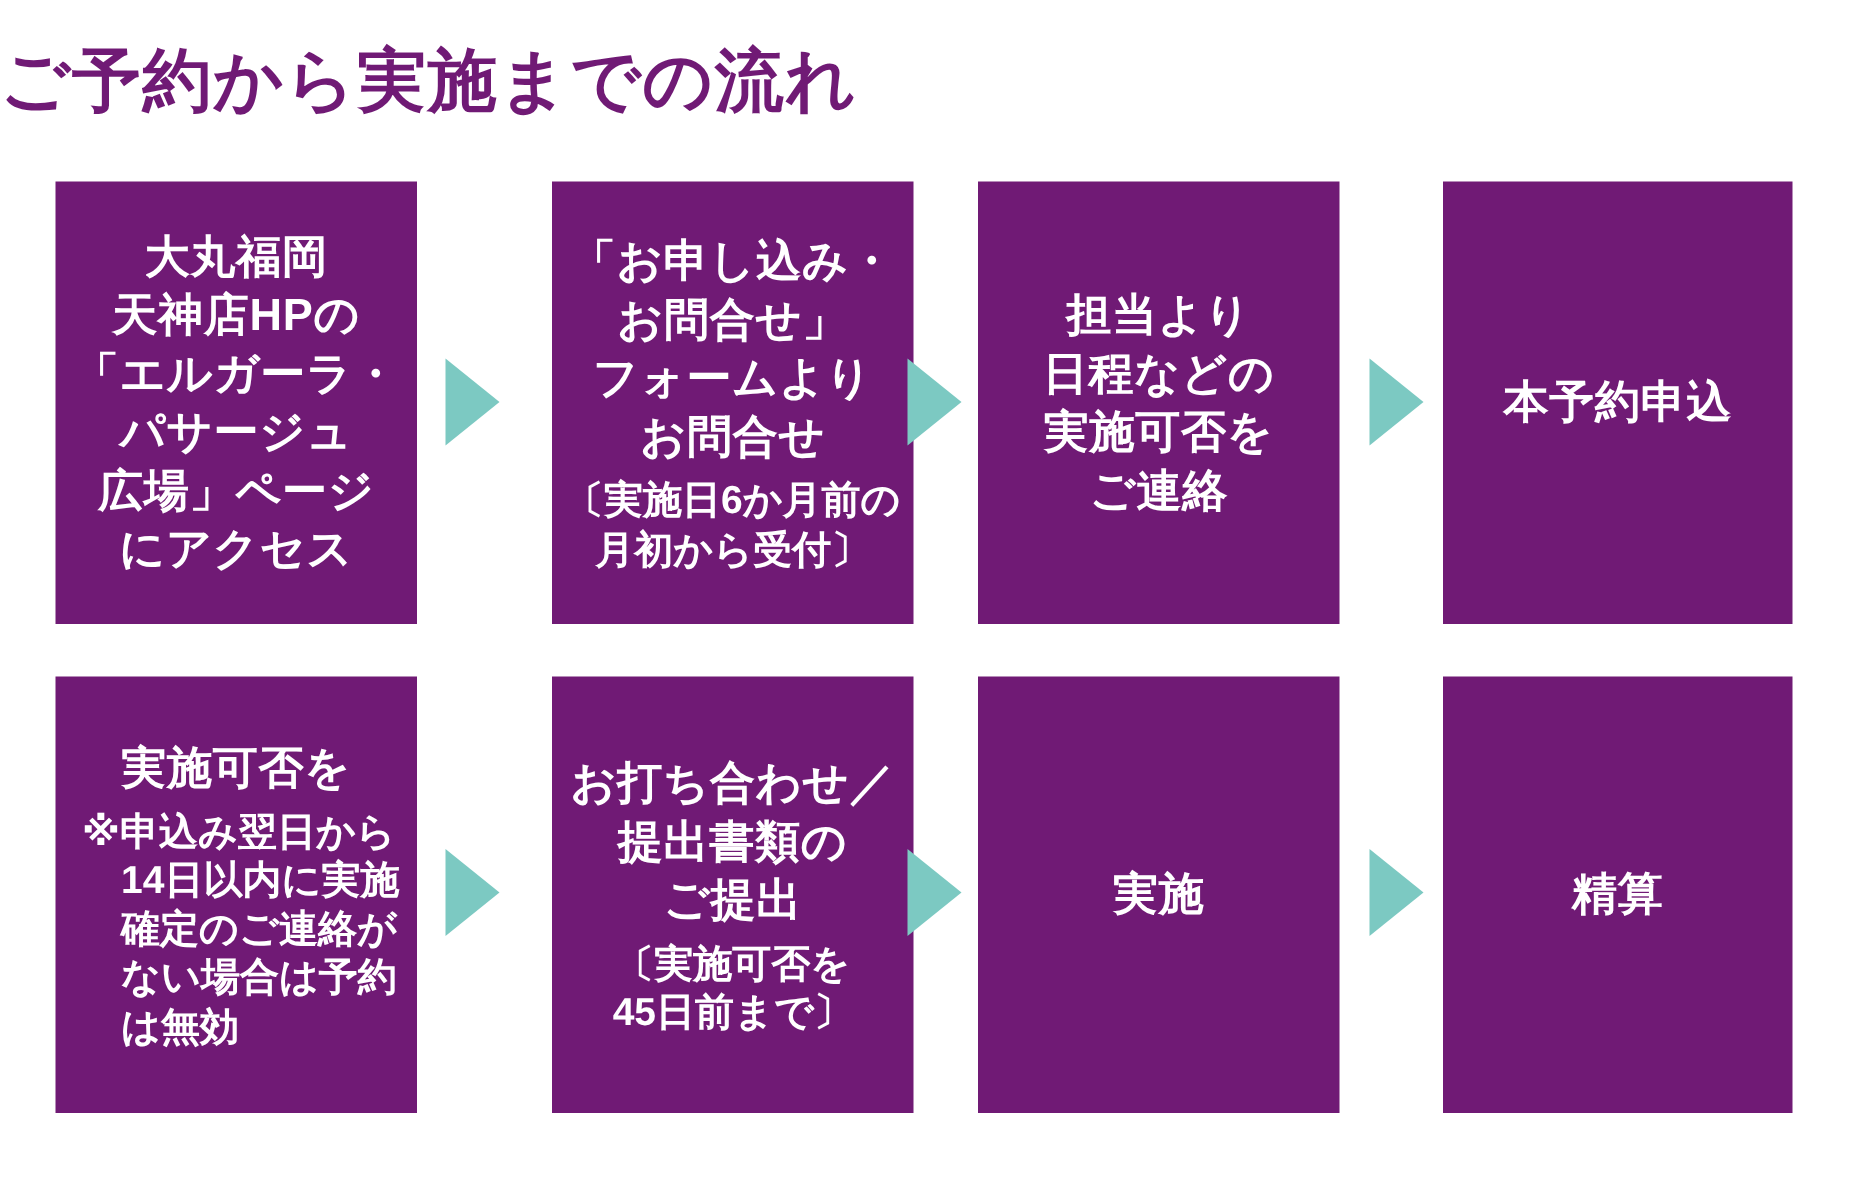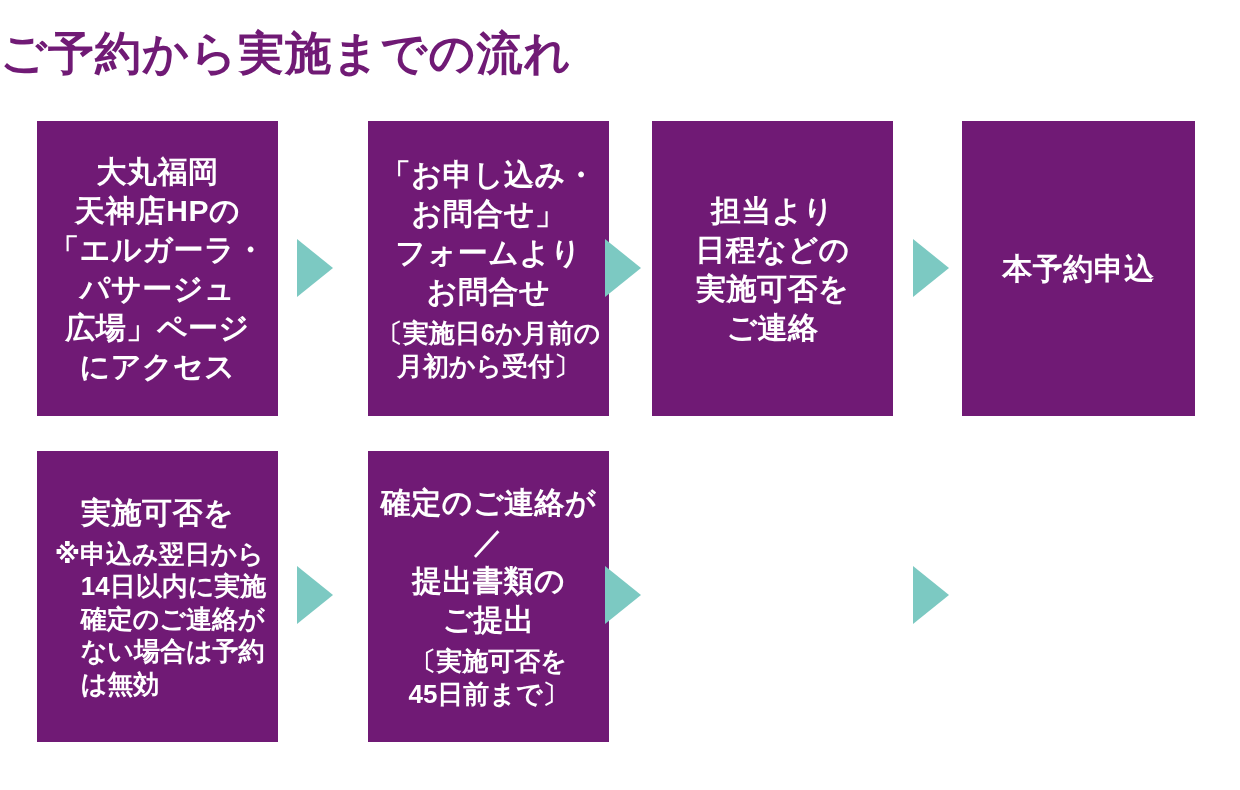--- a/index.html
+++ b/index.html
@@ -155,28 +155,34 @@
       <div class="box-note hanging">※申込み翌日から
 　14日以内に実施
 　確定のご連絡が
 　ない場合は予約
 　は無効</div>
     </div>
 
     <div class="flow-arrow arr-1"></div>
 
     <div class="flow-box col-2">
-      <div class="box-main">確定のご連絡が／
+      <div class="box-main">お打ち合わせ／
 提出書類の
 ご提出</div>
       <div class="box-note">〔実施可否を
 45日前まで〕</div>
     </div>
 
     <div class="flow-arrow arr-2"></div>
 
+    <div class="flow-box col-3">
+      <div class="box-main">実施</div>
+    </div>
 
     <div class="flow-arrow arr-3"></div>
 
+    <div class="flow-box col-4">
+      <div class="box-main">精算</div>
+    </div>
 
   </div>
 
 </div>
 
 </body></html>

